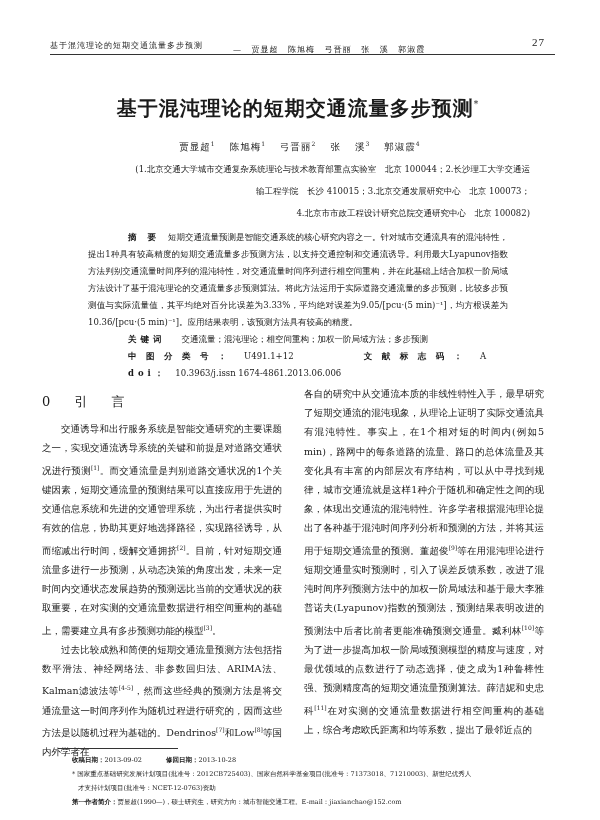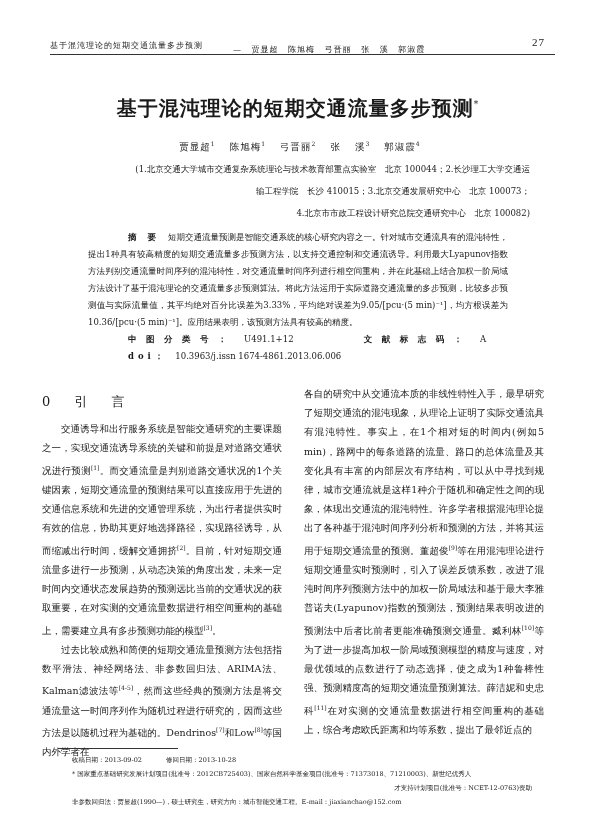--- a/index.html
+++ b/index.html
@@ -56,23 +56,23 @@
   .para sup { font-size: 6px; }
 
   .fn-rule {
     position: absolute; left: 58px; top: 748px; width: 120px; height: 0;
     border-top: 1px solid #333;
   }
   .footnotes {
     position: absolute; left: 72px; top: 753px; width: 460px;
     font-size: 6.5px; line-height: 14px;
   }
-  .footnotes .label { font-weight: normal; }
+  .footnotes .label { font-weight: bold; }
   .footnotes .gap { display: inline-block; width: 22px; }
-  .fn-indent { padding-left: 6px; text-align: right; }
+  .fn-indent { padding-left: 6px; }
 </style>
 </head>
 <body>
 
 <div class="running-head">
   <span class="rh-title">基于混沌理论的短期交通流量多步预测</span>
   <span class="rh-authors">— 贾显超  陈旭梅  弓晋丽  张 溪  郭淑霞</span>
   <span class="rh-page">27</span>
 </div>
 
@@ -92,20 +92,23 @@
   <div>(1.北京交通大学城市交通复杂系统理论与技术教育部重点实验室　北京 100044；2.长沙理工大学交通运</div>
   <div>输工程学院　长沙 410015；3.北京交通发展研究中心　北京 100073；</div>
   <div>4.北京市市政工程设计研究总院交通研究中心　北京 100082)</div>
 </div>
 
 <div class="abstract">
   <div>
     <span class="label">摘 要</span><span>短期交通流量预测是智能交通系统的核心研究内容之一。针对城市交通流具有的混沌特性，提出1种具有较高精度的短期交通流量多步预测方法，以支持交通控制和交通流诱导。利用最大Lyapunov指数方法判别交通流量时间序列的混沌特性，对交通流量时间序列进行相空间重构，并在此基础上结合加权一阶局域方法设计了基于混沌理论的交通流量多步预测算法。将此方法运用于实际道路交通流量的多步预测，比较多步预测值与实际流量值，其平均绝对百分比误差为3.33%，平均绝对误差为9.05/[pcu·(5 min)⁻¹]，均方根误差为10.36/[pcu·(5 min)⁻¹]。应用结果表明，该预测方法具有较高的精度。</span>
   </div>
   <div class="meta-line">
+    <span class="label">关键词</span>&nbsp;&nbsp;&nbsp;<span>交通流量；混沌理论；相空间重构；加权一阶局域方法；多步预测</span>
+  </div>
+  <div class="meta-line">
     <span class="label">中图分类号：</span><span>U491.1+12</span><span class="gap"></span>
     <span class="label">文献标志码：</span><span>A</span><span class="gap"></span>
     <span class="label">doi：</span><span>10.3963/j.issn 1674-4861.2013.06.006</span>
   </div>
 </div>
 
 <div class="col col-left">
   <div class="section-heading">0 引 言</div>
   <p class="para"><span>交通诱导和出行服务系统是智能交通研究的主要课题之一，实现交通流诱导系统的关键和前提是对道路交通状况进行预测</span><sup>[1]</sup><span>。而交通流量是判别道路交通状况的1个关键因素，短期交通流量的预测结果可以直接应用于先进的交通信息系统和先进的交通管理系统，为出行者提供实时有效的信息，协助其更好地选择路径，实现路径诱导，从而缩减出行时间，缓解交通拥挤</span><sup>[2]</sup><span>。目前，针对短期交通流量多进行一步预测，从动态决策的角度出发，未来一定时间内交通状态发展趋势的预测远比当前的交通状况的获取重要，在对实测的交通流量数据进行相空间重构的基础上，需要建立具有多步预测功能的模型</span><sup>[3]</sup><span>。</span></p>
   <p class="para"><span>过去比较成熟和简便的短期交通流量预测方法包括指数平滑法、神经网络法、非参数回归法、ARIMA法、Kalman滤波法等</span><sup>[4-5]</sup><span>，然而这些经典的预测方法是将交通流量这一时间序列作为随机过程进行研究的，因而这些方法是以随机过程为基础的。Dendrinos</span><sup>[7]</sup><span>和Low</span><sup>[8]</sup><span>等国内外学者在</span></p>
@@ -118,15 +121,15 @@
 <div class="fn-rule"></div>
 
 <div class="footnotes">
   <div>
     <span class="label">收稿日期：</span><span>2013-09-02</span><span class="gap"></span>
     <span class="label">修回日期：</span><span>2013-10-28</span>
   </div>
   <div>* 国家重点基础研究发展计划项目(批准号：2012CB725403)、国家自然科学基金项目(批准号：71373018、71210003)、新世纪优秀人</div>
   <div class="fn-indent">才支持计划项目(批准号：NCET-12-0763)资助</div>
   <div>
-    <span class="label">非参数回归法：</span><span>贾显超(1990—)，硕士研究生，研究方向：城市智能交通工程。E-mail：jiaxianchao@152.com</span>
+    <span class="label">第一作者简介：</span><span>贾显超(1990—)，硕士研究生，研究方向：城市智能交通工程。E-mail：jiaxianchao@152.com</span>
   </div>
 </div>
 
 </body></html>

